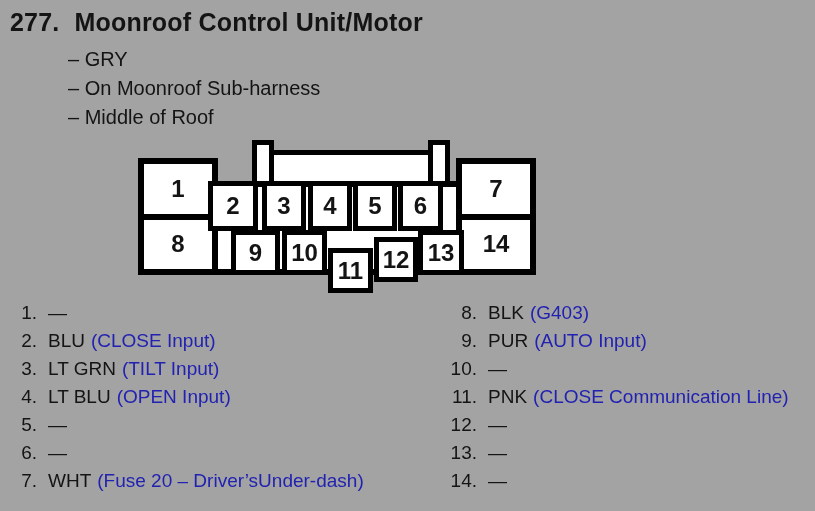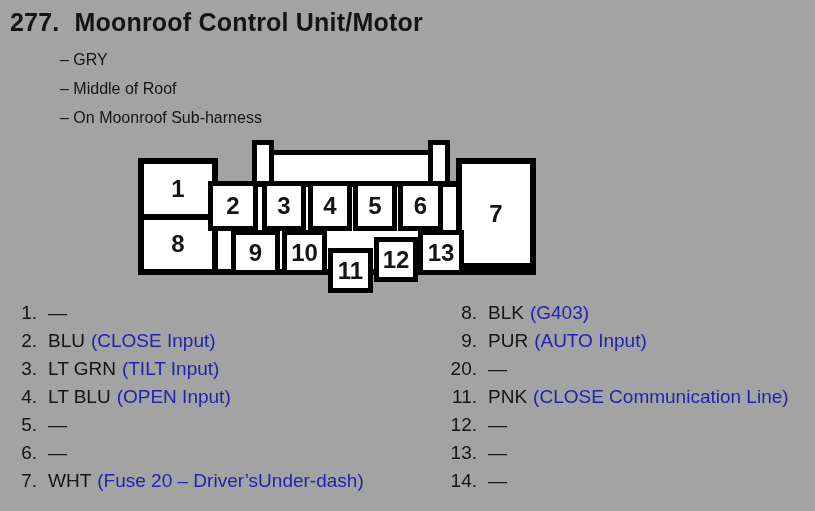--- a/index.html
+++ b/index.html
@@ -3,21 +3,21 @@
 <meta charset="utf-8">
 <style>
   :root { --blue:#2222b2; --ink:#141414; --line:#000000; }
   * { box-sizing:border-box; }
   html,body { margin:0; padding:0; background:#ffffff; }
   body { font-family:"Liberation Sans", sans-serif; color:var(--ink); }
   .page { position:relative; width:815px; height:511px; background:#a3a3a3; overflow:hidden; }
 
   .header { position:absolute; left:10px; top:8px; display:flex; gap:15px;
             font-weight:bold; font-size:25px; letter-spacing:.2px; white-space:nowrap; }
-  .attrs { position:absolute; left:60px; top:45px; font-size:16px; line-height:29px; white-space:nowrap; }
+  .attrs { position:absolute; left:68px; top:45px; font-size:20px; line-height:29px; white-space:nowrap; }
 
   
   .cpart { position:absolute; background:#ffffff; border:5px solid var(--line); }
   .cbody { position:absolute; background:#ffffff; border:6px solid var(--line); }
   .cell  { position:absolute; background:#ffffff; border:5px solid var(--line);
            display:flex; align-items:center; justify-content:center;
            font-weight:bold; font-size:24px; }
   .blk   { position:absolute; background:#ffffff; border:6px solid var(--line);
            display:flex; flex-direction:column; }
   .blk .half { flex:1; display:flex; align-items:center; justify-content:center;
@@ -37,40 +37,41 @@
 
 <div class="page">
 
   <div class="header">
     <span>277.</span>
     <span>Moonroof Control Unit/Motor</span>
   </div>
 
   <div class="attrs">
     <div>– GRY</div>
+    <div>– On Moonroof Sub-harness</div>
     <div>– Middle of Roof</div>
-    <div>– On Moonroof Sub-harness</div>
   </div>
 
   <div>
     <div class="cpart" style="left:263px; top:150px; width:176px; height:36px;"></div>
     <div class="cpart" style="left:252px; top:140px; width:22px; height:46px;"></div>
     <div class="cpart" style="left:428px; top:140px; width:22px; height:46px;"></div>
 
     <div class="cbody" style="left:208px; top:181px; width:256px; height:94px;"></div>
 
     <div class="blk" style="left:138px; top:158px; width:80px; height:117px;">
       <div class="half">1</div>
       <div class="hdiv"></div>
       <div class="half">8</div>
     </div>
 
     <div class="blk" style="left:456px; top:158px; width:80px; height:117px;">
       <div class="half">7</div>
       <div class="hdiv"></div>
+      <div class="half">14</div>
     </div>
 
     <div class="cell" style="left:208px; top:181px; width:50px; height:50px;">2</div>
     <div class="cell" style="left:262px; top:181px; width:44px; height:50px;">3</div>
     <div class="cell" style="left:308px; top:181px; width:44px; height:50px;">4</div>
     <div class="cell" style="left:353px; top:181px; width:44px; height:50px;">5</div>
     <div class="cell" style="left:398px; top:181px; width:45px; height:50px;">6</div>
 
     <div class="cell" style="left:231px; top:230px; width:49px; height:45px;">9</div>
     <div class="cell" style="left:282px; top:230px; width:45px; height:45px;">10</div>
@@ -113,21 +114,21 @@
   <div class="pins-col" style="left:443px; top:299px;">
     <div class="pin-row">
       <span class="pin-num">8.</span>
       <span class="pin-text"><span>BLK</span><span class="note">(G403)</span></span>
     </div>
     <div class="pin-row">
       <span class="pin-num">9.</span>
       <span class="pin-text"><span>PUR</span><span class="note">(AUTO Input)</span></span>
     </div>
     <div class="pin-row">
-      <span class="pin-num">20.</span>
+      <span class="pin-num">10.</span>
       <span class="pin-text"><span>—</span></span>
     </div>
     <div class="pin-row">
       <span class="pin-num">11.</span>
       <span class="pin-text"><span>PNK</span><span class="note">(CLOSE Communication Line)</span></span>
     </div>
     <div class="pin-row">
       <span class="pin-num">12.</span>
       <span class="pin-text"><span>—</span></span>
     </div>

